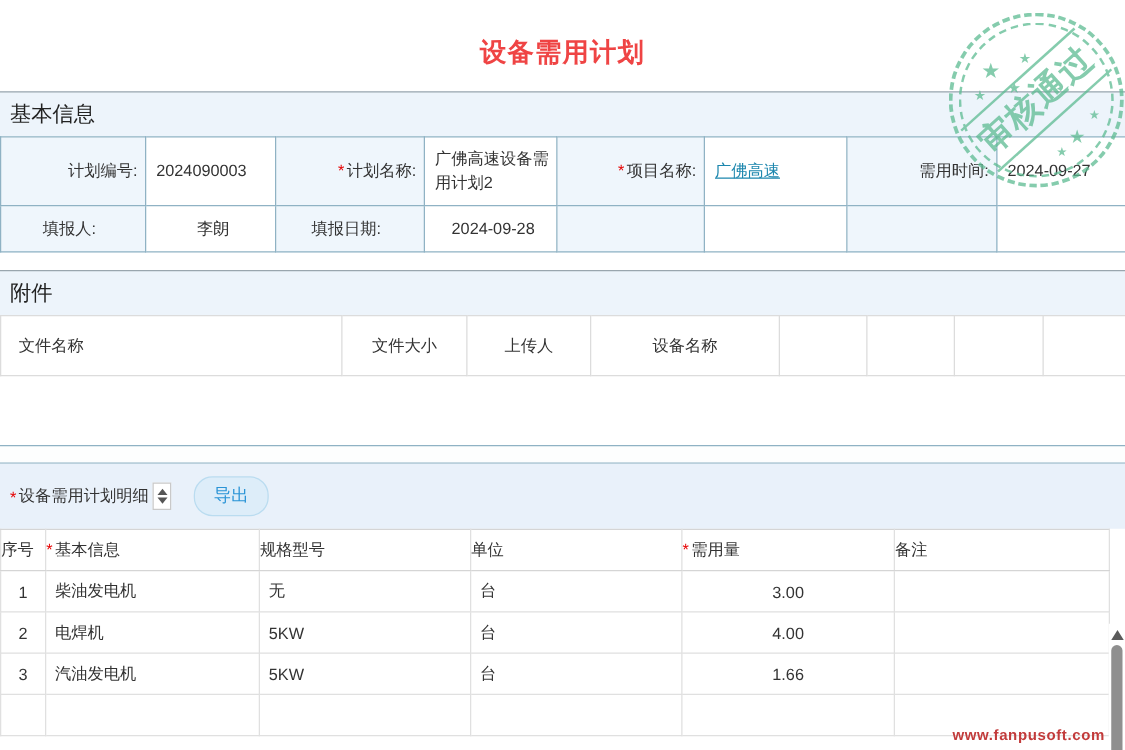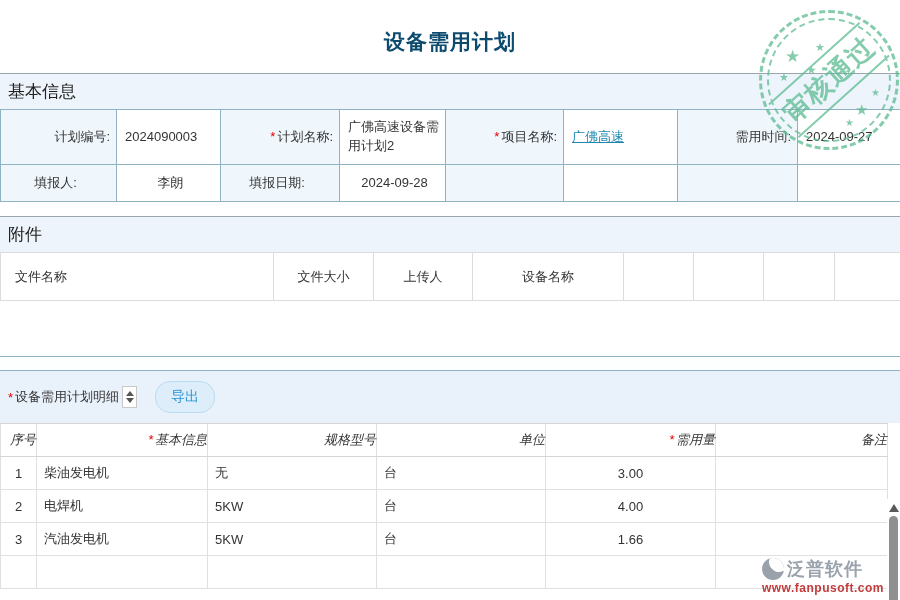--- a/index.html
+++ b/index.html
@@ -4,21 +4,21 @@
 <style>
   * { margin:0; padding:0; box-sizing:border-box; }
   html,body { width:900px; height:600px; }
   body {
     position:relative; overflow:hidden; background:#fff;
     font-family:"Liberation Sans","DejaVu Sans",sans-serif;
     color:#333; font-size:13px;
   }
   
   .title-area { height:73px; display:flex; align-items:center; justify-content:center; padding-top:10px; }
-  .page-title { font-size:21px; font-weight:bold; color:#0c4a6e; letter-spacing:1px; }
+  .page-title { font-size:21px; font-weight:bold; color:#ef4444; letter-spacing:1px; }
 
   
   .section-bar {
     height:36px; line-height:35px; background:#edf4fb;
     border-top:1px solid #9aa6ae; padding-left:8px; color:#222; font-size:17px;
   }
 
   
   table { border-collapse:collapse; table-layout:fixed; width:900px; }
   .basic-table td { border:1px solid #8fb2c4; font-size:13px; vertical-align:middle; }
@@ -53,21 +53,21 @@
   .tri-up { width:0; height:0; border-left:4px solid transparent; border-right:4px solid transparent; border-bottom:5px solid #555; margin-bottom:2px; }
   .tri-down { width:0; height:0; border-left:4px solid transparent; border-right:4px solid transparent; border-top:5px solid #555; }
   .export-btn {
     margin-left:18px; padding:6px 15px; background:#ddedf9; border:1px solid #badcf0;
     border-radius:15px; color:#2a94d6; font-size:14px; cursor:pointer;
   }
 
   
   .detail-table { width:887px; }
   .detail-table th, .detail-table td { border:1px solid #e0e0e0; height:33px; font-weight:400; font-size:13px; color:#333; background:#fff; }
-  .detail-table thead th { border-top:1px solid #d5d5d5; border-bottom:1px solid #d5d5d5; text-align:right;font-style:italic; }
+  .detail-table thead th { border-top:1px solid #d5d5d5; border-bottom:1px solid #d5d5d5; text-align:left; }
   .detail-table td.c { text-align:center; }
   .detail-table td.l { text-align:left; padding-left:7px; }
 
   
   .vscroll { position:absolute; left:887px; top:499px; width:13px; height:101px; background:#fff; z-index:20; }
   .vscroll .arrow-up { width:0; height:0; border-left:5px solid transparent; border-right:5px solid transparent; border-bottom:8px solid #5a5a5a; margin:5px auto 4px auto; cursor:pointer; }
   .vscroll .thumb { width:9px; margin:0 auto; height:84px; background:#8f8f8f; border-radius:5px 5px 0 0; cursor:pointer; }
 
   
   .brand { position:absolute; right:16px; bottom:5px; z-index:15; text-align:left; }
@@ -227,24 +227,20 @@
     </tr>
   </tbody>
 </table>
 
 <div class="vscroll">
   <div class="arrow-up"></div>
   <div class="thumb"></div>
 </div>
 
 <div class="brand">
-  <div class="brand-line">
-    <span class="brand-icon"></span>
-    <span class="brand-name">泛普软件</span>
-  </div>
   <div class="brand-url">www.fanpusoft.com</div>
 </div>
 
 <div class="stamp">
   <div class="ring-outer"></div>
   <div class="ring-inner"></div>
   <div class="band">
     <div class="band-line"></div>
     <div class="band-text">审核通过</div>
     <div class="band-line"></div>

